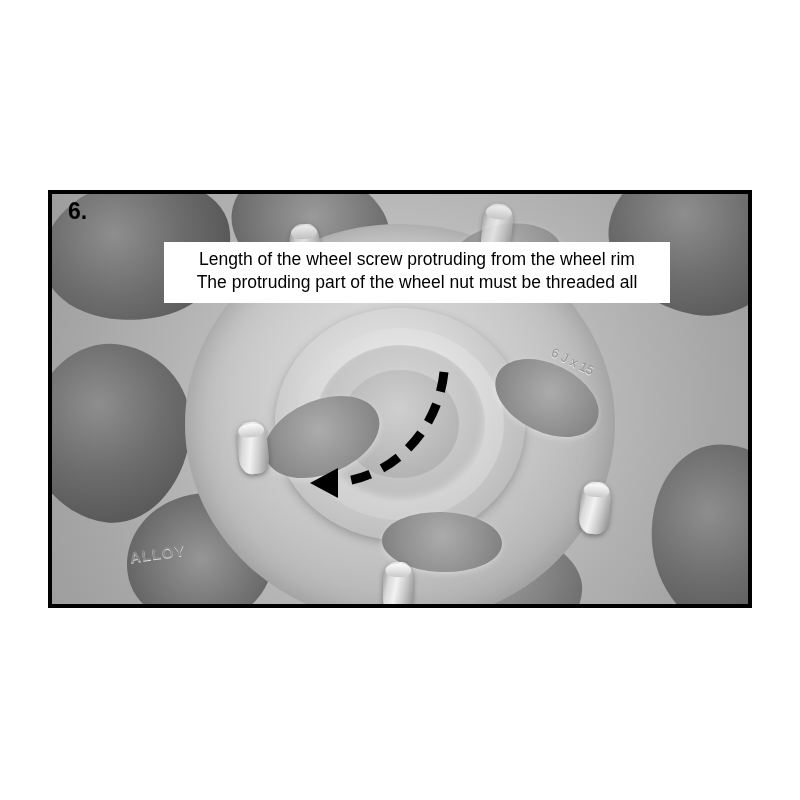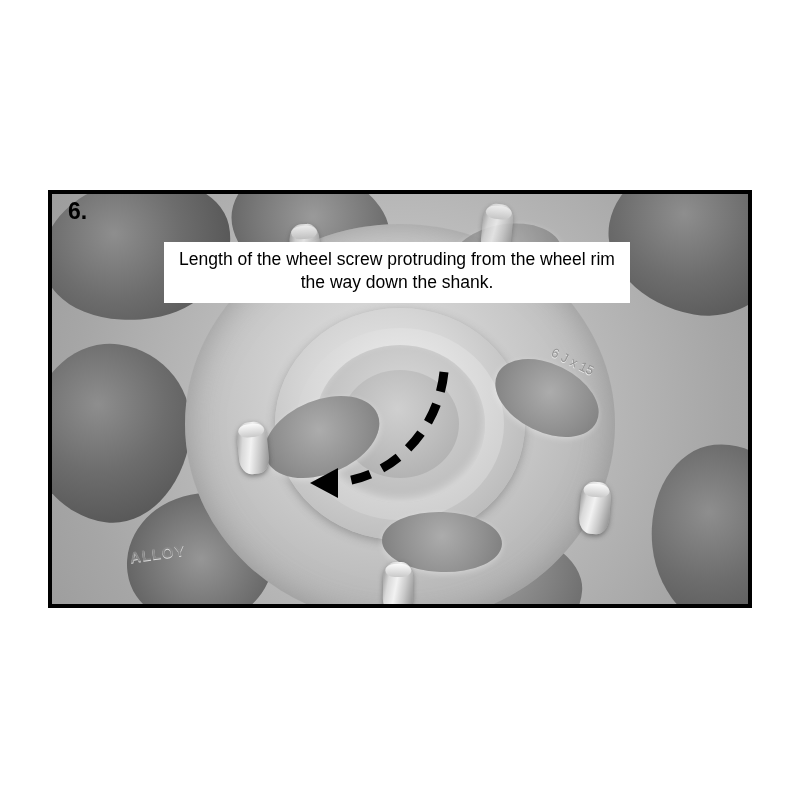--- a/index.html
+++ b/index.html
@@ -154,21 +154,21 @@
     font-weight: bold;
     color: #000000;
     line-height: 1;
   }
 
   
   #caption {
     position: absolute;
     left: 112px;
     top: 48px;
-    width: 466px;
+    width: 506px;
     background: #ffffff;
     padding: 6px 8px 8px 8px;
     box-sizing: border-box;
     text-align: center;
     font-size: 17.5px;
     line-height: 1.34;
     color: #000000;
   }
   #caption p { margin: 0; }
 
@@ -222,17 +222,17 @@
 
     <svg id="arrow" viewBox="0 0 240 180">
       <path d="M212 38 C 206 96, 162 142, 108 148" fill="none" stroke="#000000" stroke-width="9" stroke-linecap="butt" stroke-dasharray="20 13"></path>
       <polygon points="106,134 78,149 106,164" fill="#000000"></polygon>
     </svg>
 
     <div id="step-number">6.</div>
 
     <div id="caption">
       <p>Length of the wheel screw protruding from the wheel rim</p>
-      <p>the way down the shank.</p>
+      <p>The protruding part of the wheel nut must be threaded all</p>
     </div>
 
   </div>
 </div>
 
 </body></html>

